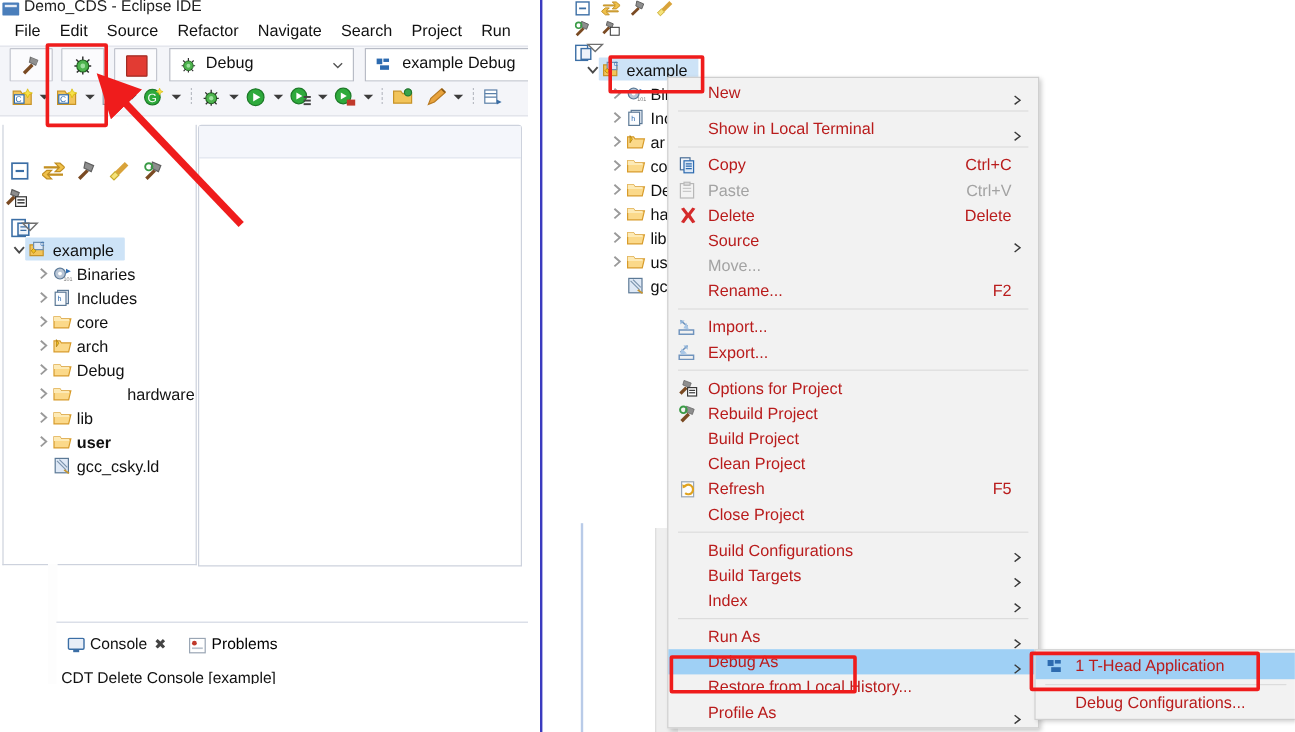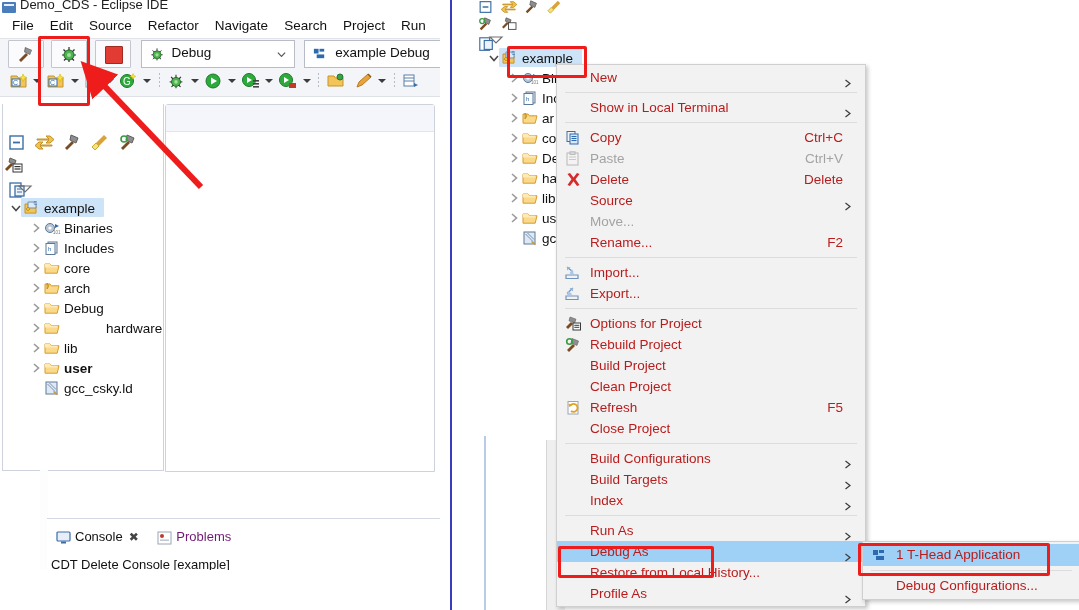--- a/index.html
+++ b/index.html
@@ -159,21 +159,21 @@
   
   #bottom-panel{
     left:47px;top:518px;width:393px;height:92px;background:#ffffff;
     border-top:1px solid #d3d8e3;
   }
   #console-tabs{
     position:absolute;left:0;top:10px;height:24px;white-space:nowrap;
   }
   .ctab{display:inline-block;margin-left:8px;font-size:13px;position:relative;padding-left:20px;}
   .ctab.active{color:#111;}
-  .ctab.inactive{color:#701a75;}
+  .ctab.inactive{color:#000000;}
   .ctab .x{position:absolute;right:-16px;top:1px;font-size:12px;color:#444;}
   #console-title{
     position:absolute;left:4px;top:38px;font-size:13px;color:#111;
   }
   #console-line1{
     position:absolute;left:7px;top:55px;font-size:14px;color:#2b2bd0;
     font-family:"Liberation Mono",monospace;white-space:nowrap;
     letter-spacing:0px;
   }
   

